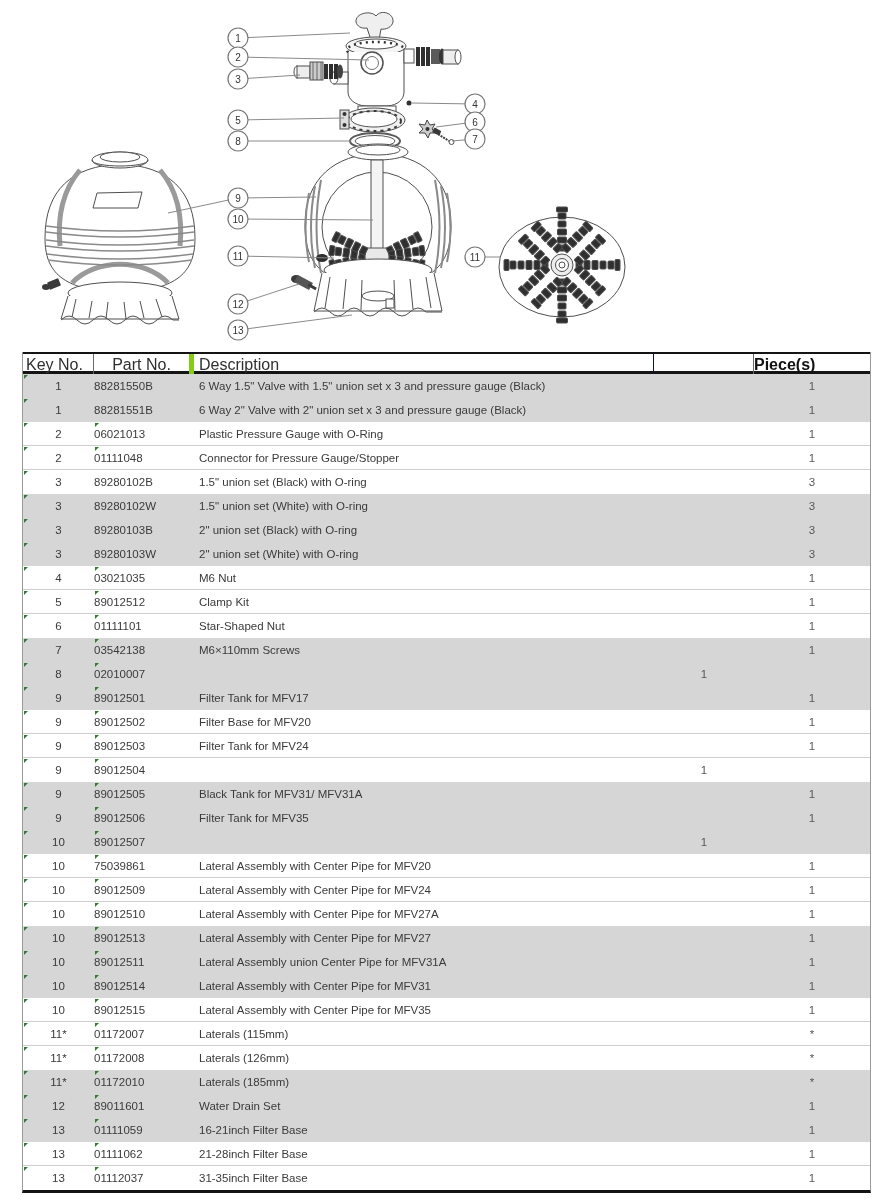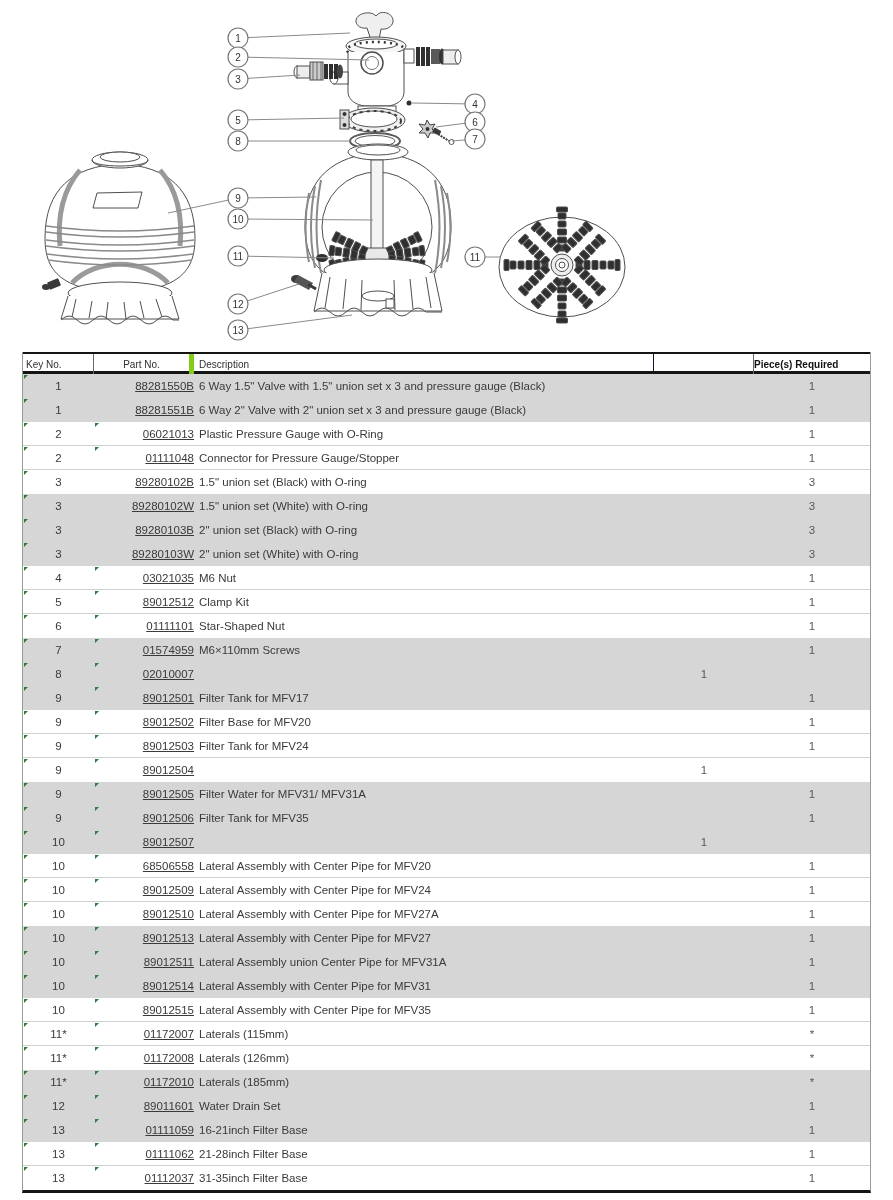--- a/index.html
+++ b/index.html
@@ -20,21 +20,21 @@
     border-left:1px solid #9a9a9a;
     border-right:1px solid #9a9a9a;
     border-bottom:3px solid #141414;
   }
   .thead {
     display:grid;
     grid-template-columns:71px 100px 460px 100px 1fr;
     height:22px; line-height:21px;
     border-top:2px solid #141414;
     border-bottom:3px solid #141414;
-    font-size:10px; color:#2f2f2f;
+    font-size:16px; color:#2f2f2f;
     box-sizing:border-box;
   }
   .thead > div { box-sizing:border-box; }
   .th-key  { padding-left:3px; border-right:1px solid #6a6a6a; }
   .th-part { text-align:center; border-right:5px solid #84cc16; }
   .th-desc { padding-left:5px; border-right:1px solid #0f172a; }
   .th-spare{ border-right:1px solid #6a6a6a; }
   .th-pieces { font-weight:bold; padding-right:2px; color:#111; }
 
   .row {
@@ -42,21 +42,21 @@
     grid-template-columns:71px 100px 460px 100px 1fr;
     height:24px; line-height:24px;
     font-size:11.5px;
     position:relative;
     box-sizing:border-box;
     background:#ffffff;
   }
   .row.shaded { background:#d6d6d6; }
   .row.sep { border-bottom:1px solid #cfcfcf; }
   .c-key  { text-align:center; color:#3a3a3a; }
-  .c-part { text-align:right; color:#3a3a3a;text-decoration:underline; }
+  .c-part { text-align:left; color:#3a3a3a; }
   .c-desc { padding-left:5px; color:#3a3a3a; white-space:nowrap; overflow:hidden; }
   .c-pieces { text-align:center; color:#585858; }
   .mark {
     position:absolute; top:0.5px; width:0; height:0;
     border-top:4.5px solid #2e7d32;
     border-right:4.5px solid transparent;
   }
   .mark.m1 { left:0.5px; }
   .mark.m2 { left:72px; }
 </style>
@@ -412,21 +412,21 @@
         <div class="c-key">6</div>
         <div class="c-part">01111101</div>
         <div class="c-desc">Star-Shaped Nut</div>
         <div class="c-spare"></div>
         <div class="c-pieces">1</div>
         <div class="mark m1"></div>
         <div class="mark m2"></div>
       </div>
       <div class="row shaded">
         <div class="c-key">7</div>
-        <div class="c-part">01574959</div>
+        <div class="c-part">03542138</div>
         <div class="c-desc">M6×110mm Screws</div>
         <div class="c-spare"></div>
         <div class="c-pieces">1</div>
         <div class="mark m1"></div>
         <div class="mark m2"></div>
       </div>
       <div class="row shaded">
         <div class="c-key">8</div>
         <div class="c-part">02010007</div>
         <div class="c-spare"></div>
@@ -465,21 +465,21 @@
         <div class="c-key">9</div>
         <div class="c-part">89012504</div>
         <div class="c-spare"></div>
         <div class="c-pieces">1</div>
         <div class="mark m1"></div>
         <div class="mark m2"></div>
       </div>
       <div class="row shaded">
         <div class="c-key">9</div>
         <div class="c-part">89012505</div>
-        <div class="c-desc">Filter Water for MFV31/ MFV31A</div>
+        <div class="c-desc">Black Tank for MFV31/ MFV31A</div>
         <div class="c-spare"></div>
         <div class="c-pieces">1</div>
         <div class="mark m1"></div>
         <div class="mark m2"></div>
       </div>
       <div class="row shaded">
         <div class="c-key">9</div>
         <div class="c-part">89012506</div>
         <div class="c-desc">Filter Tank for MFV35</div>
         <div class="c-spare"></div>
@@ -490,21 +490,21 @@
       <div class="row shaded">
         <div class="c-key">10</div>
         <div class="c-part">89012507</div>
         <div class="c-spare"></div>
         <div class="c-pieces">1</div>
         <div class="mark m1"></div>
         <div class="mark m2"></div>
       </div>
       <div class="row sep">
         <div class="c-key">10</div>
-        <div class="c-part">68506558</div>
+        <div class="c-part">75039861</div>
         <div class="c-desc">Lateral Assembly with Center Pipe for MFV20</div>
         <div class="c-spare"></div>
         <div class="c-pieces">1</div>
         <div class="mark m1"></div>
         <div class="mark m2"></div>
       </div>
       <div class="row sep">
         <div class="c-key">10</div>
         <div class="c-part">89012509</div>
         <div class="c-desc">Lateral Assembly with Center Pipe for MFV24</div>

